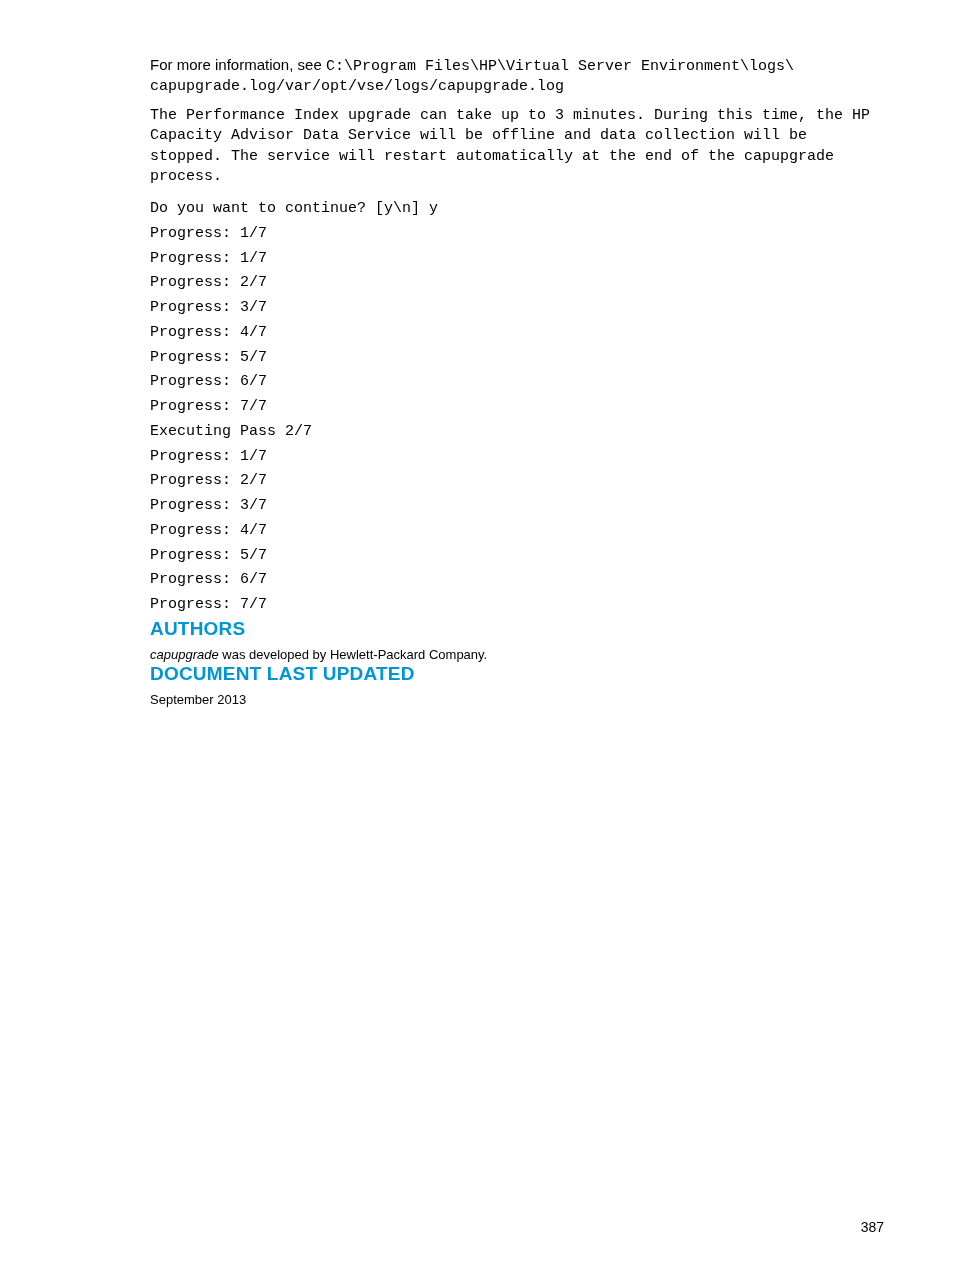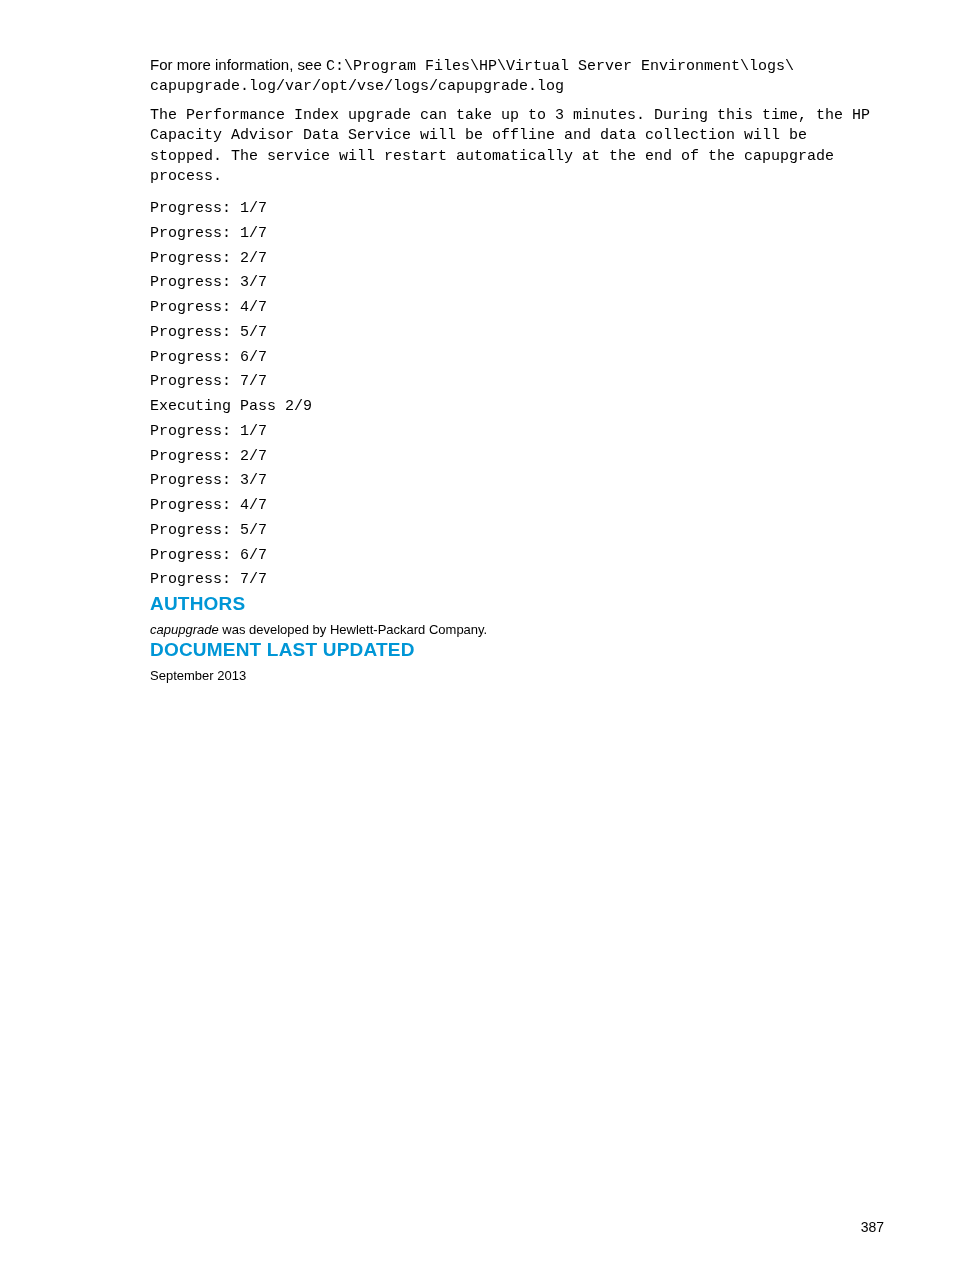--- a/index.html
+++ b/index.html
@@ -68,29 +68,30 @@
 <body>
 
 <div class="intro-line">
   <span class="intro-prefix">For more information, see </span><span class="mono">C:\Program Files\HP\Virtual Server Environment\logs\</span>
 </div>
 <div class="mono intro-line">capupgrade.log/var/opt/vse/logs/capupgrade.log</div>
 
 <div class="mono para-block">The Performance Index upgrade can take up to 3 minutes. During this time, the HP Capacity Advisor Data Service will be offline and data collection will be stopped. The service will restart automatically at the end of the capupgrade process.</div>
 
 <div class="mono log-block" id="log-block">
+    <div>Do you want to continue? [y\n] y</div>
     <div>Progress: 1/7</div>
     <div>Progress: 1/7</div>
     <div>Progress: 2/7</div>
     <div>Progress: 3/7</div>
     <div>Progress: 4/7</div>
     <div>Progress: 5/7</div>
     <div>Progress: 6/7</div>
     <div>Progress: 7/7</div>
-    <div>Executing Pass 2/9</div>
+    <div>Executing Pass 2/7</div>
     <div>Progress: 1/7</div>
     <div>Progress: 2/7</div>
     <div>Progress: 3/7</div>
     <div>Progress: 4/7</div>
     <div>Progress: 5/7</div>
     <div>Progress: 6/7</div>
     <div>Progress: 7/7</div>
   </div>
 
 <div class="heading">AUTHORS</div>

